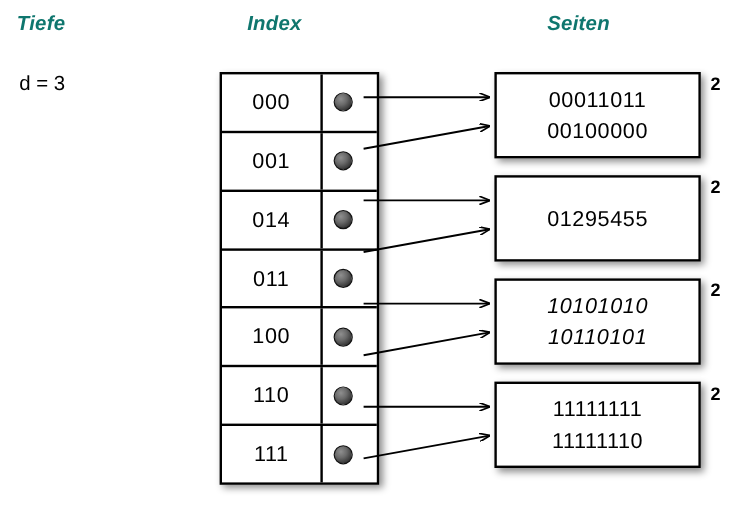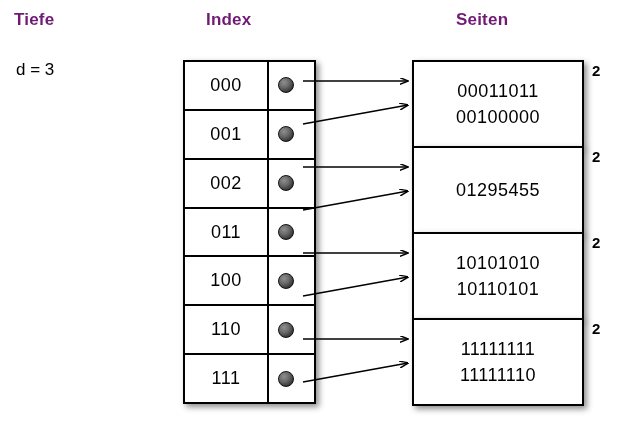--- a/index.html
+++ b/index.html
@@ -19,25 +19,26 @@
   #stage {
     position: absolute;
     left: 0; top: 0;
     width: 629px;
     height: 421px;
   }
 
   
   .heading {
     position: absolute;
+    font-style: italic;
     font-weight: 700;
     font-size: 17px;
     letter-spacing: 0.2px;
     white-space: nowrap;
-    color: #701a75;
+    color: #0f766e;
   }
   #heading-tiefe  { left: 14px;  top: 10px; }
   #heading-index  { left: 206px; top: 10px; }
   #heading-seiten { left: 456px; top: 10px; }
 
   .depth-label {
     position: absolute;
     left: 16px;
     top: 60px;
     font-size: 17px;
@@ -94,21 +95,21 @@
     background: radial-gradient(circle at 36% 32%, #8f8f8f 0%, #6a6a6a 38%, #3a3a3a 72%, #1d1d1d 100%);
     border: 1px solid #111;
     box-sizing: border-box;
   }
 
   
   .page-box {
     position: absolute;
     left: 412px;
     width: 172px;
-    height: 88px;
+    height: 72px;
     box-sizing: border-box;
     border: 2.5px solid #000;
     background: #ffffff;
     box-shadow: 3px 3px 6px rgba(0,0,0,0.45);
     display: flex;
     flex-direction: column;
     align-items: center;
     justify-content: center;
   }
   .page-record {
@@ -120,21 +121,21 @@
   .local-depth {
     position: absolute;
     left: 592px;
     font-size: 15px;
     font-weight: 700;
     color: #000;
   }
 
   #page-box-0 { top: 60px; }
   #page-box-1 { top: 146px; }
-  #page-box-2 { top: 232px; }
+  #page-box-2 { top: 232px; font-style: italic; }
   #page-box-3 { top: 318px; }
 
   #local-depth-0 { top: 62px; }
   #local-depth-1 { top: 148px; }
   #local-depth-2 { top: 234px; }
   #local-depth-3 { top: 320px; }
 
   
   #arrow-layer {
     position: absolute;
@@ -165,21 +166,21 @@
     </div>
 
     <div class="index-row">
       <div class="index-key">001</div>
       <div class="index-ptr-cell">
         <span class="ptr-dot"></span>
       </div>
     </div>
 
     <div class="index-row">
-      <div class="index-key">002</div>
+      <div class="index-key">014</div>
       <div class="index-ptr-cell">
         <span class="ptr-dot"></span>
       </div>
     </div>
 
     <div class="index-row">
       <div class="index-key">011</div>
       <div class="index-ptr-cell">
         <span class="ptr-dot"></span>
       </div>

